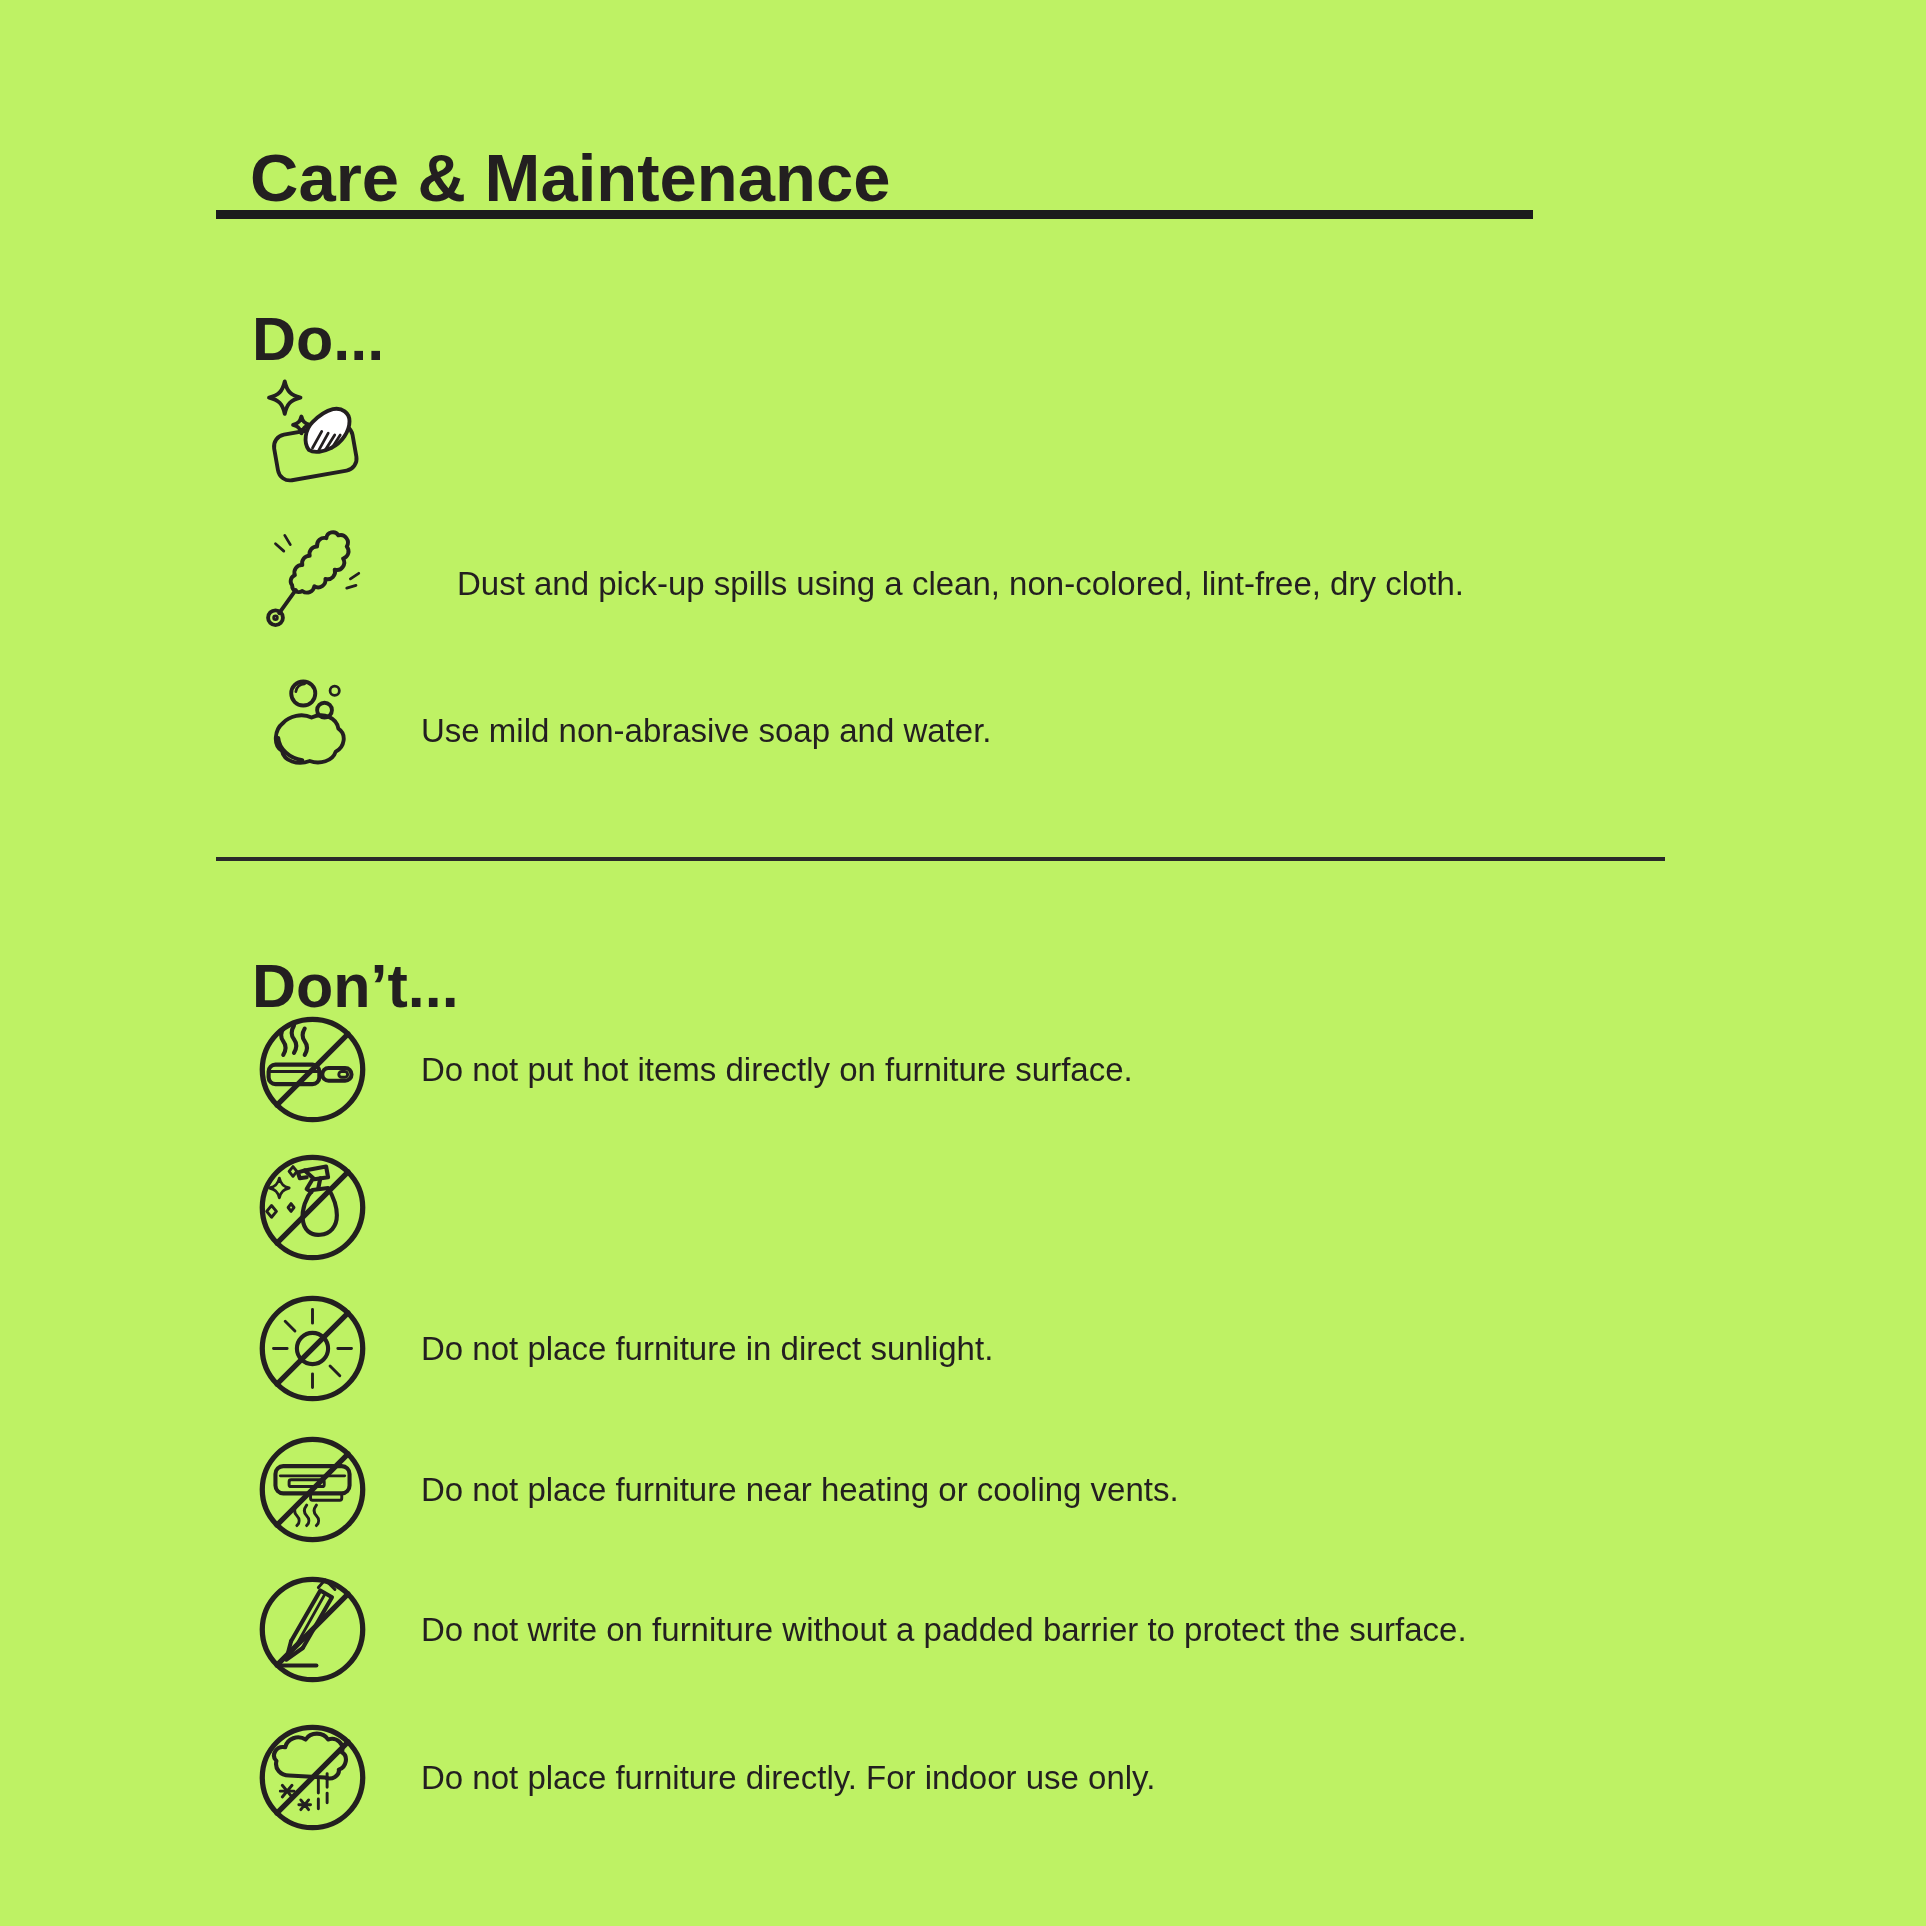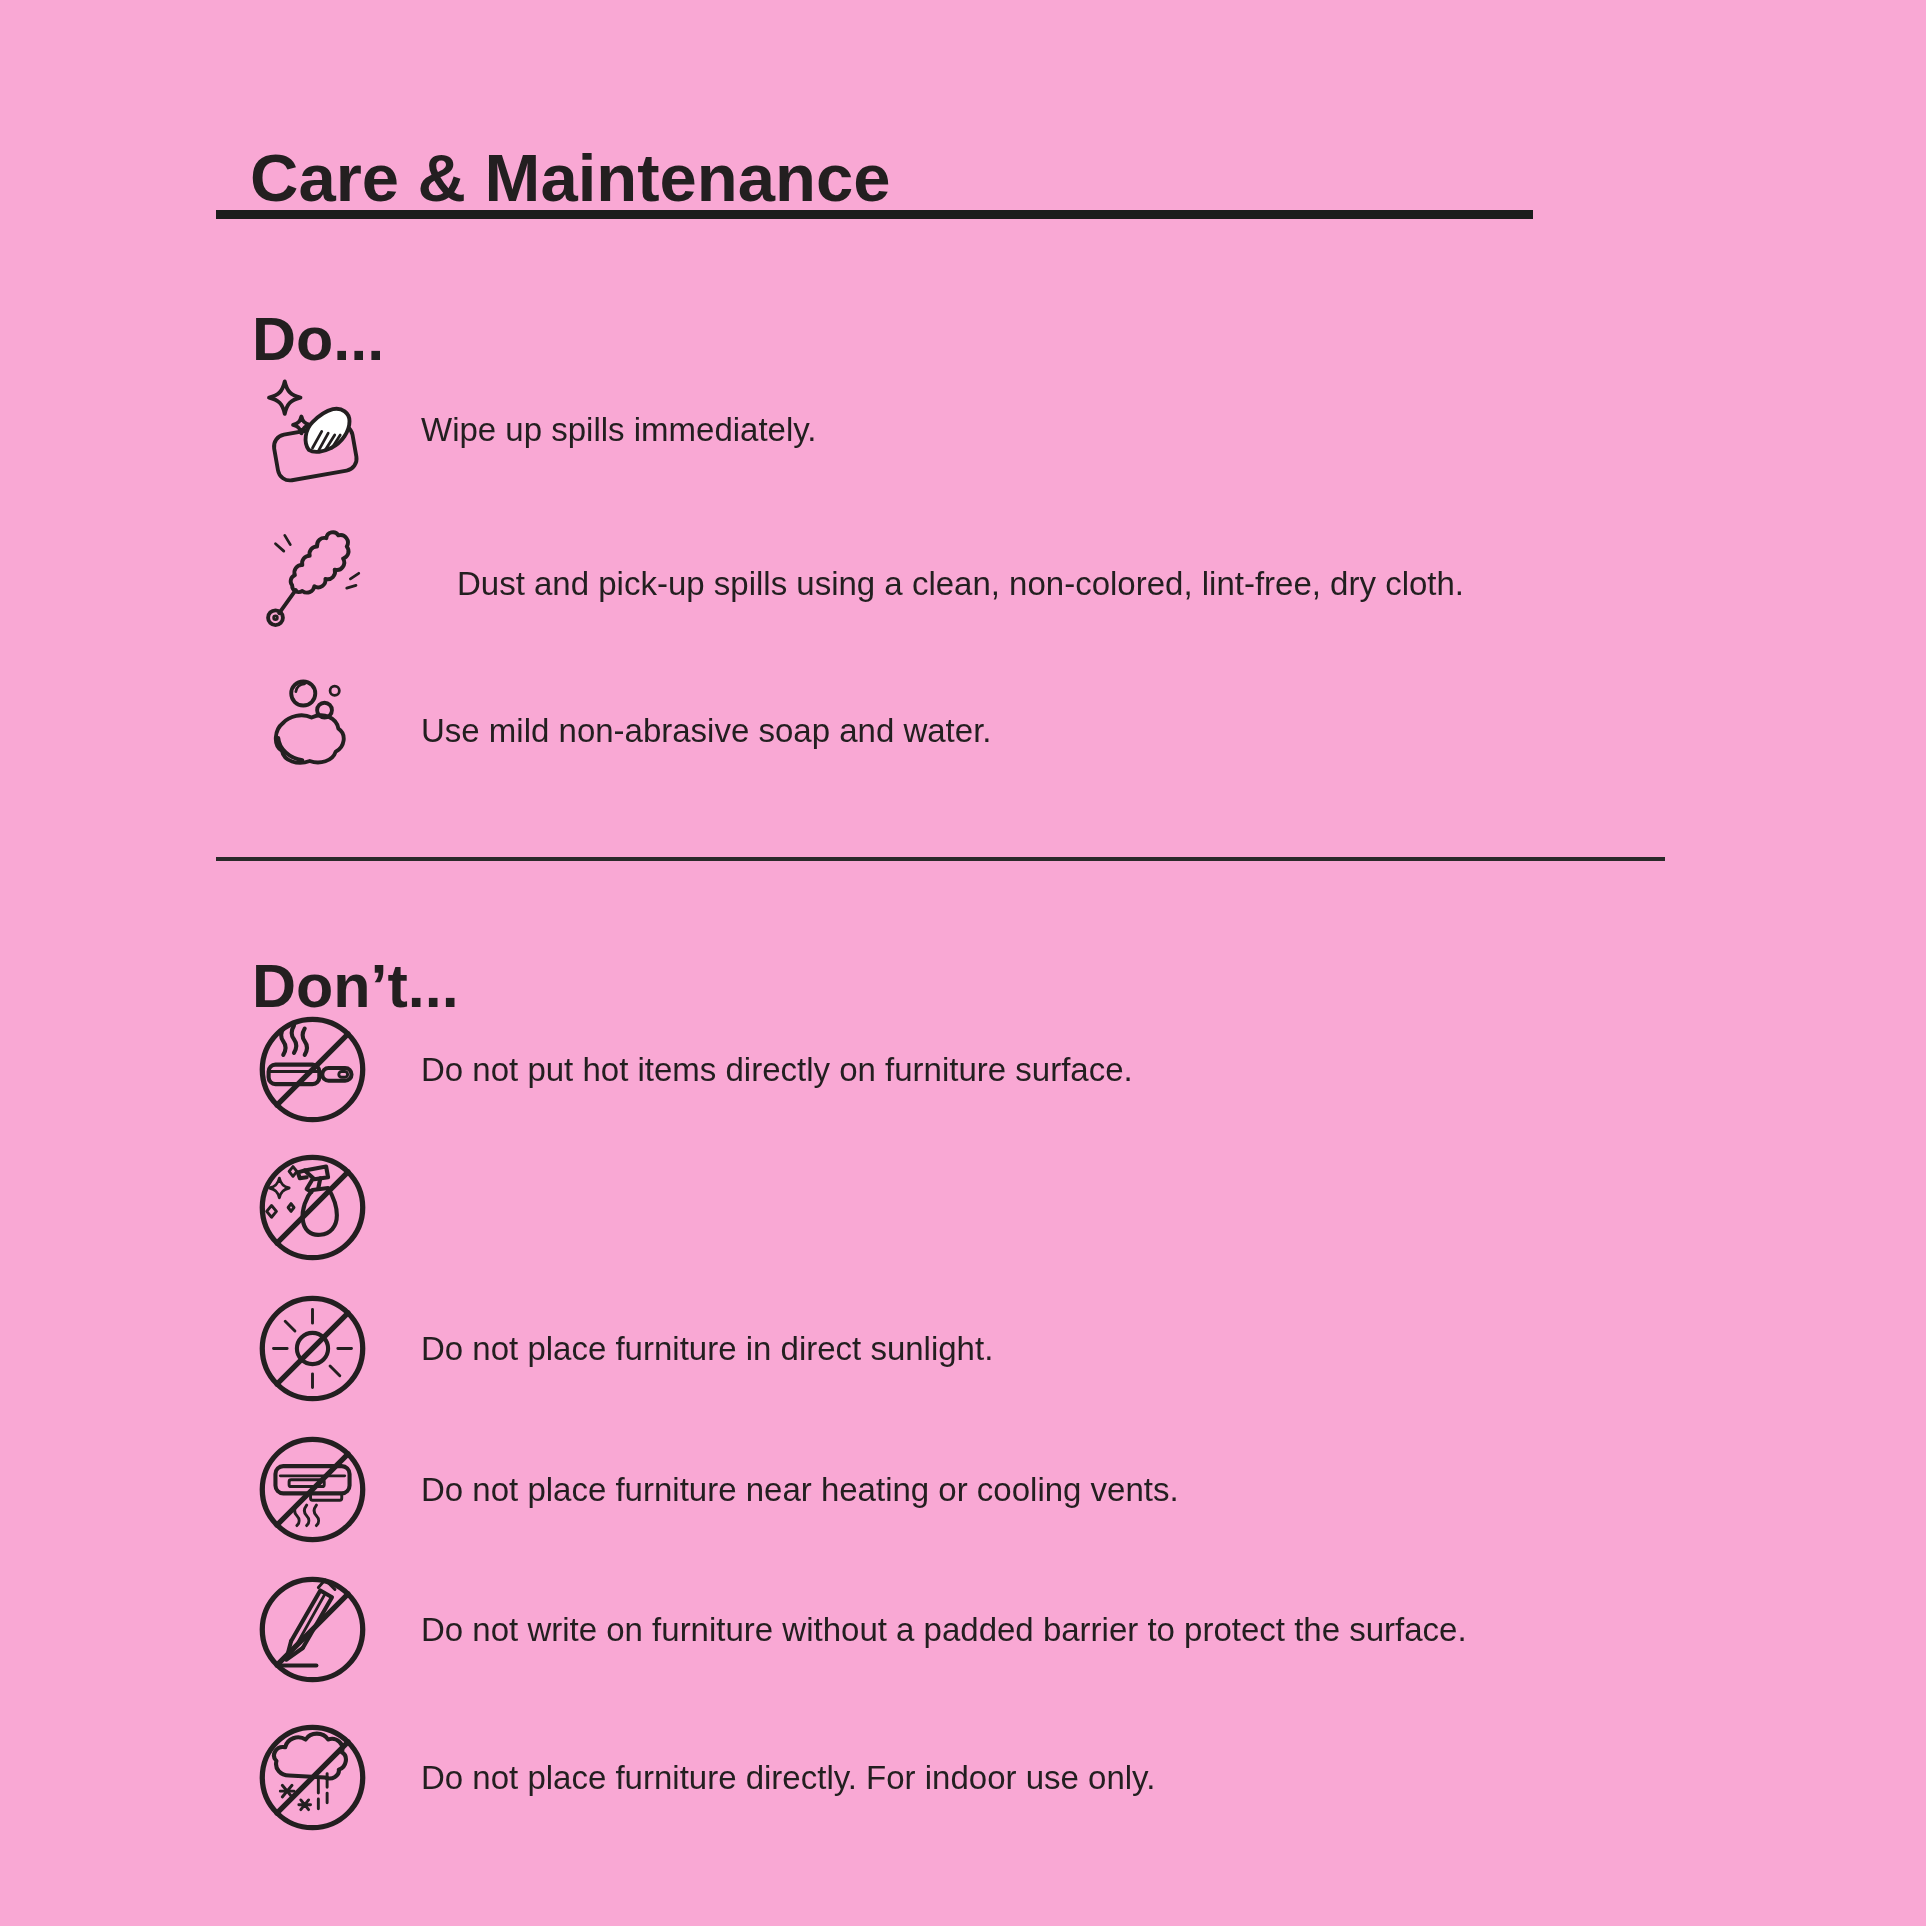--- a/index.html
+++ b/index.html
@@ -1,19 +1,19 @@
 <!DOCTYPE html>
 <html><head>
 <meta charset="utf-8">
 <style>
   html,body{margin:0;padding:0;background:#ffffff;}
   .page{
     position:relative;
     width:1927px;height:1927px;
-    background:#f9a8d4;
+    background:#bef264;
     font-family:"Liberation Sans","DejaVu Sans",sans-serif;
     color:#231f20;
     overflow:hidden;
   }
   .title{
     position:absolute;left:250px;top:99px;
     font-size:67px;font-weight:bold;line-height:1;
     letter-spacing:0;
   }
   .rule-heavy{
@@ -149,21 +149,20 @@
 
   <div>
     <h2 class="section-heading" id="do-heading">Do...</h2>
 
     <div class="row" style="top:372px;height:115px;">
       <span class="icon-box do-icn-box">
           <svg class="icn do-icn" viewBox="0 0 120 120" aria-hidden="true">
             <use href="#wipe-spills-icon"></use>
           </svg>
         </span>
-      <span class="row-text">Wipe up spills immediately.</span>
     </div>
 
     <div class="row" style="top:526px;height:115px;gap:36px;">
       <span class="icon-box">
           <svg class="icn do-icn" viewBox="0 0 120 120" aria-hidden="true">
             <use href="#duster-icon"></use>
           </svg>
         </span>
       <span class="row-text">Dust and pick-up spills using a clean, non-colored, lint-free, dry cloth.</span>
     </div>

